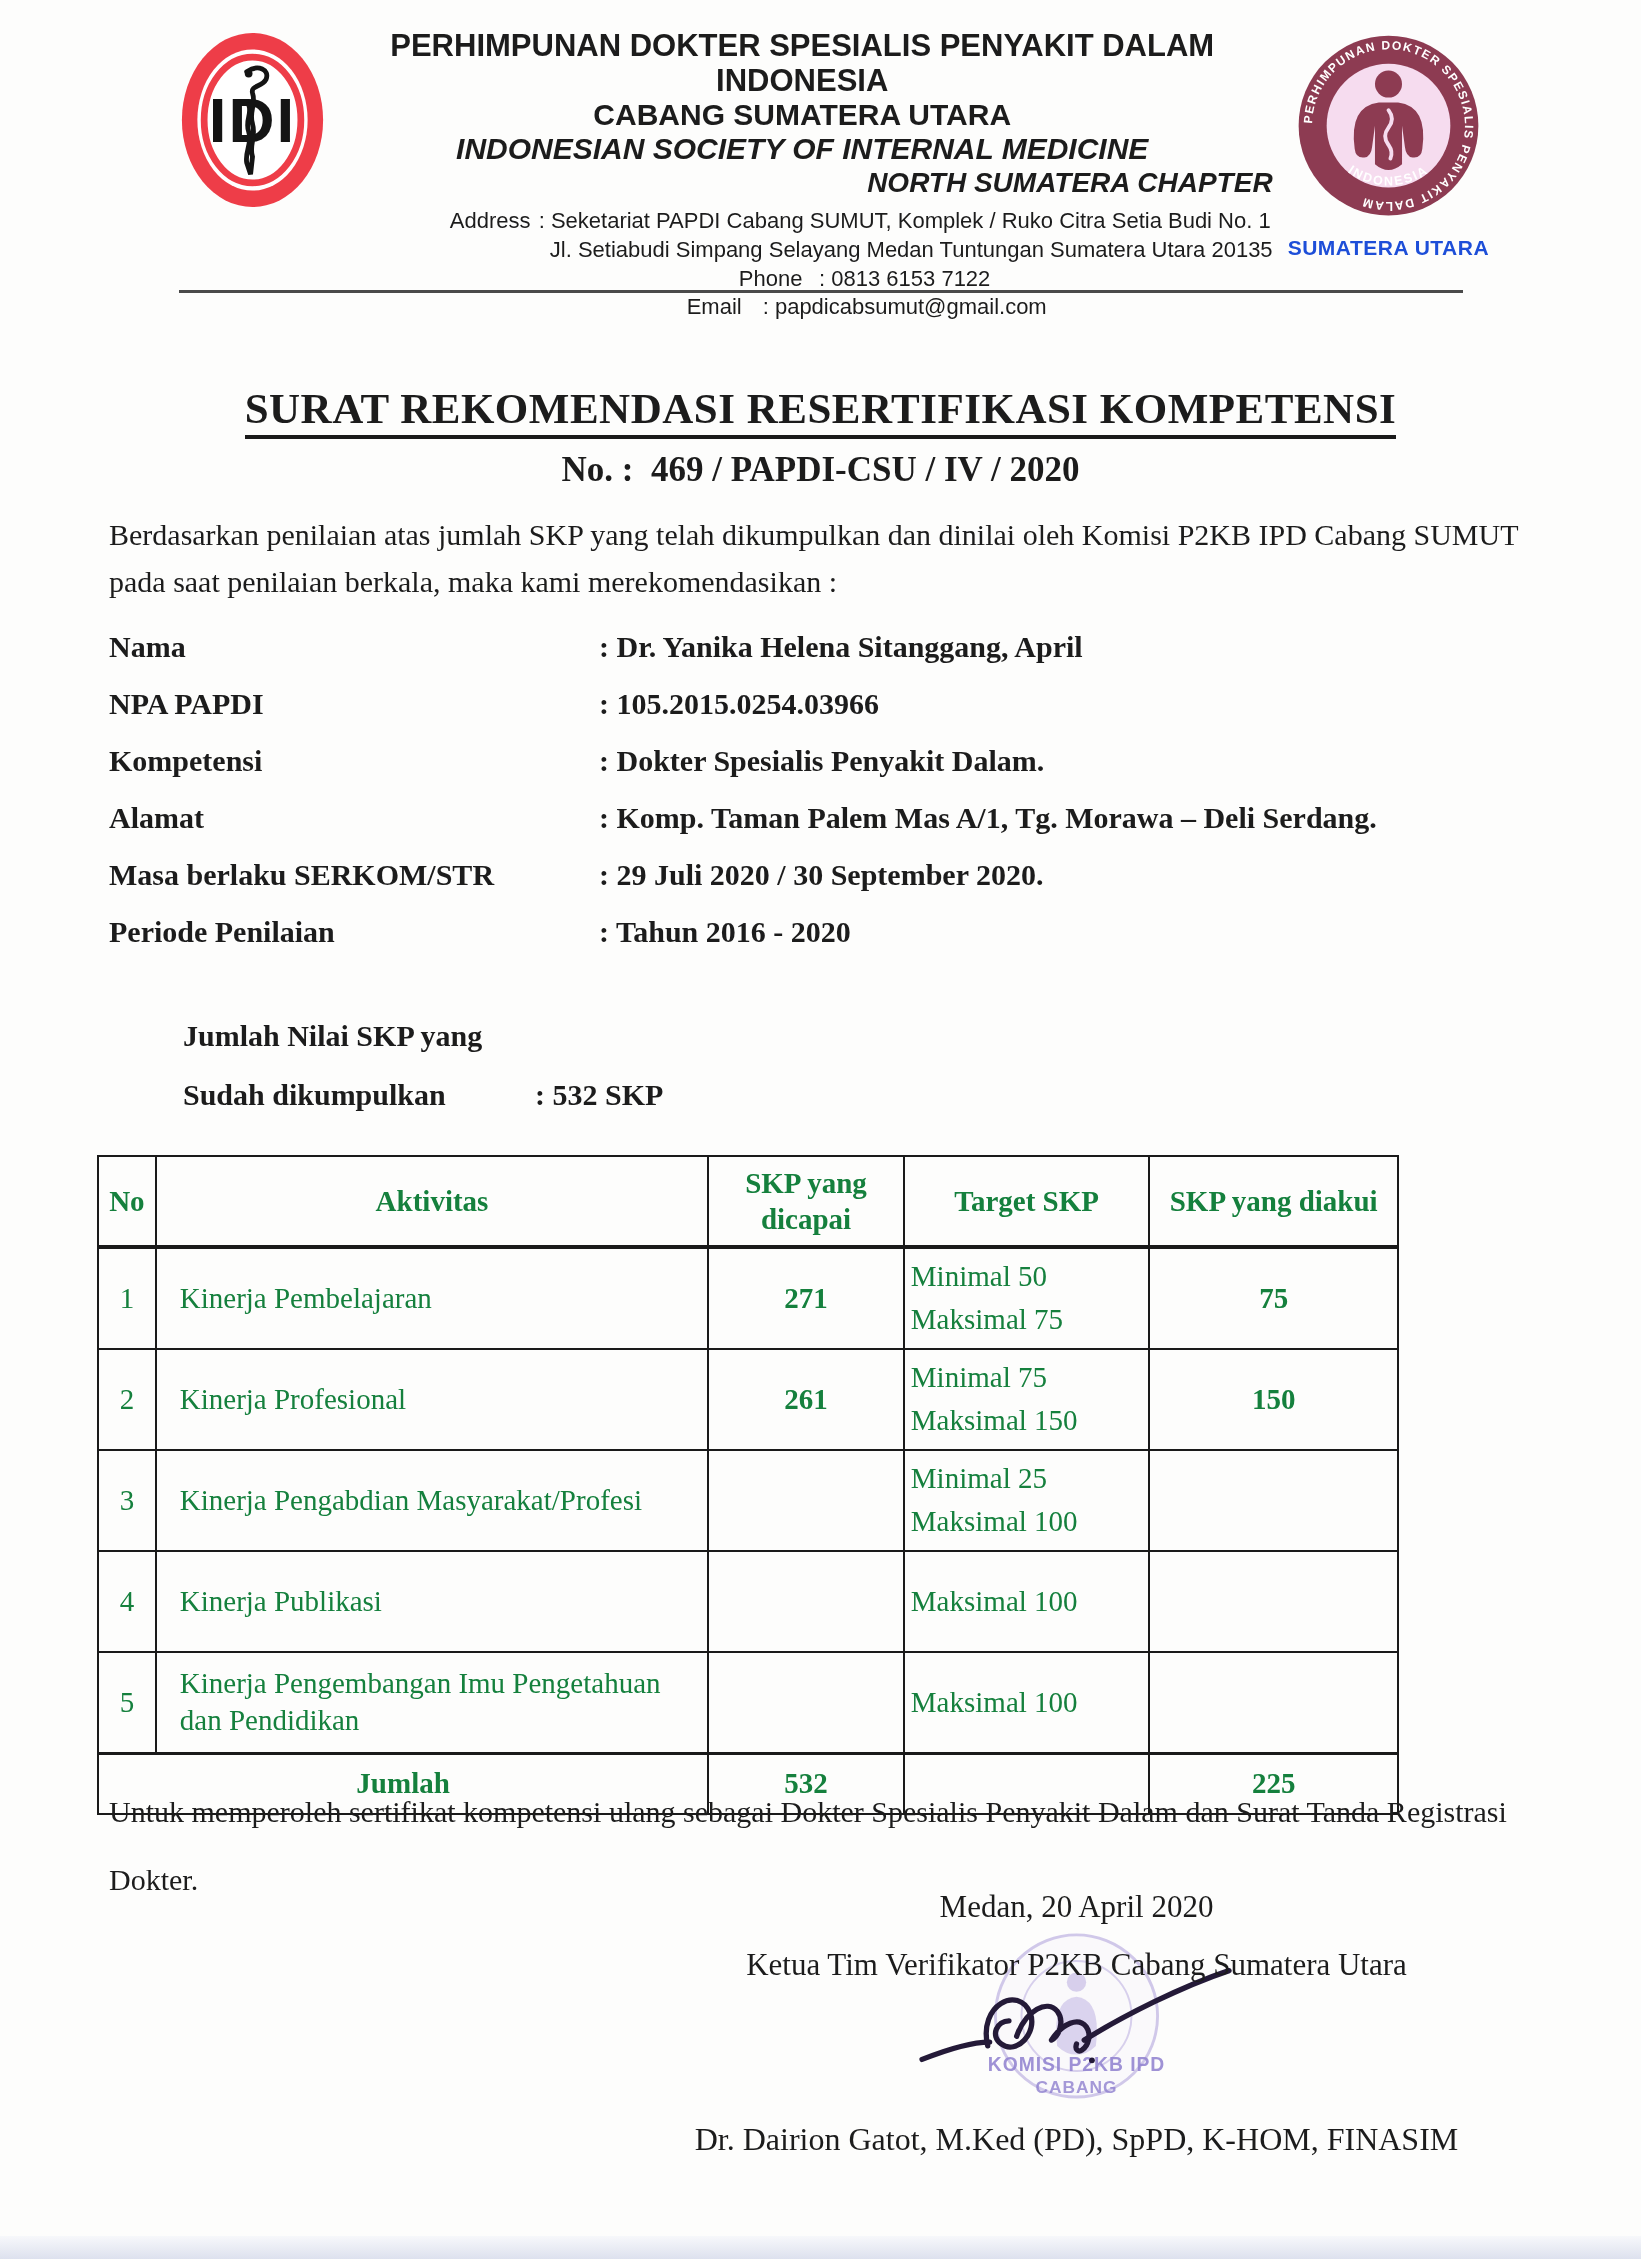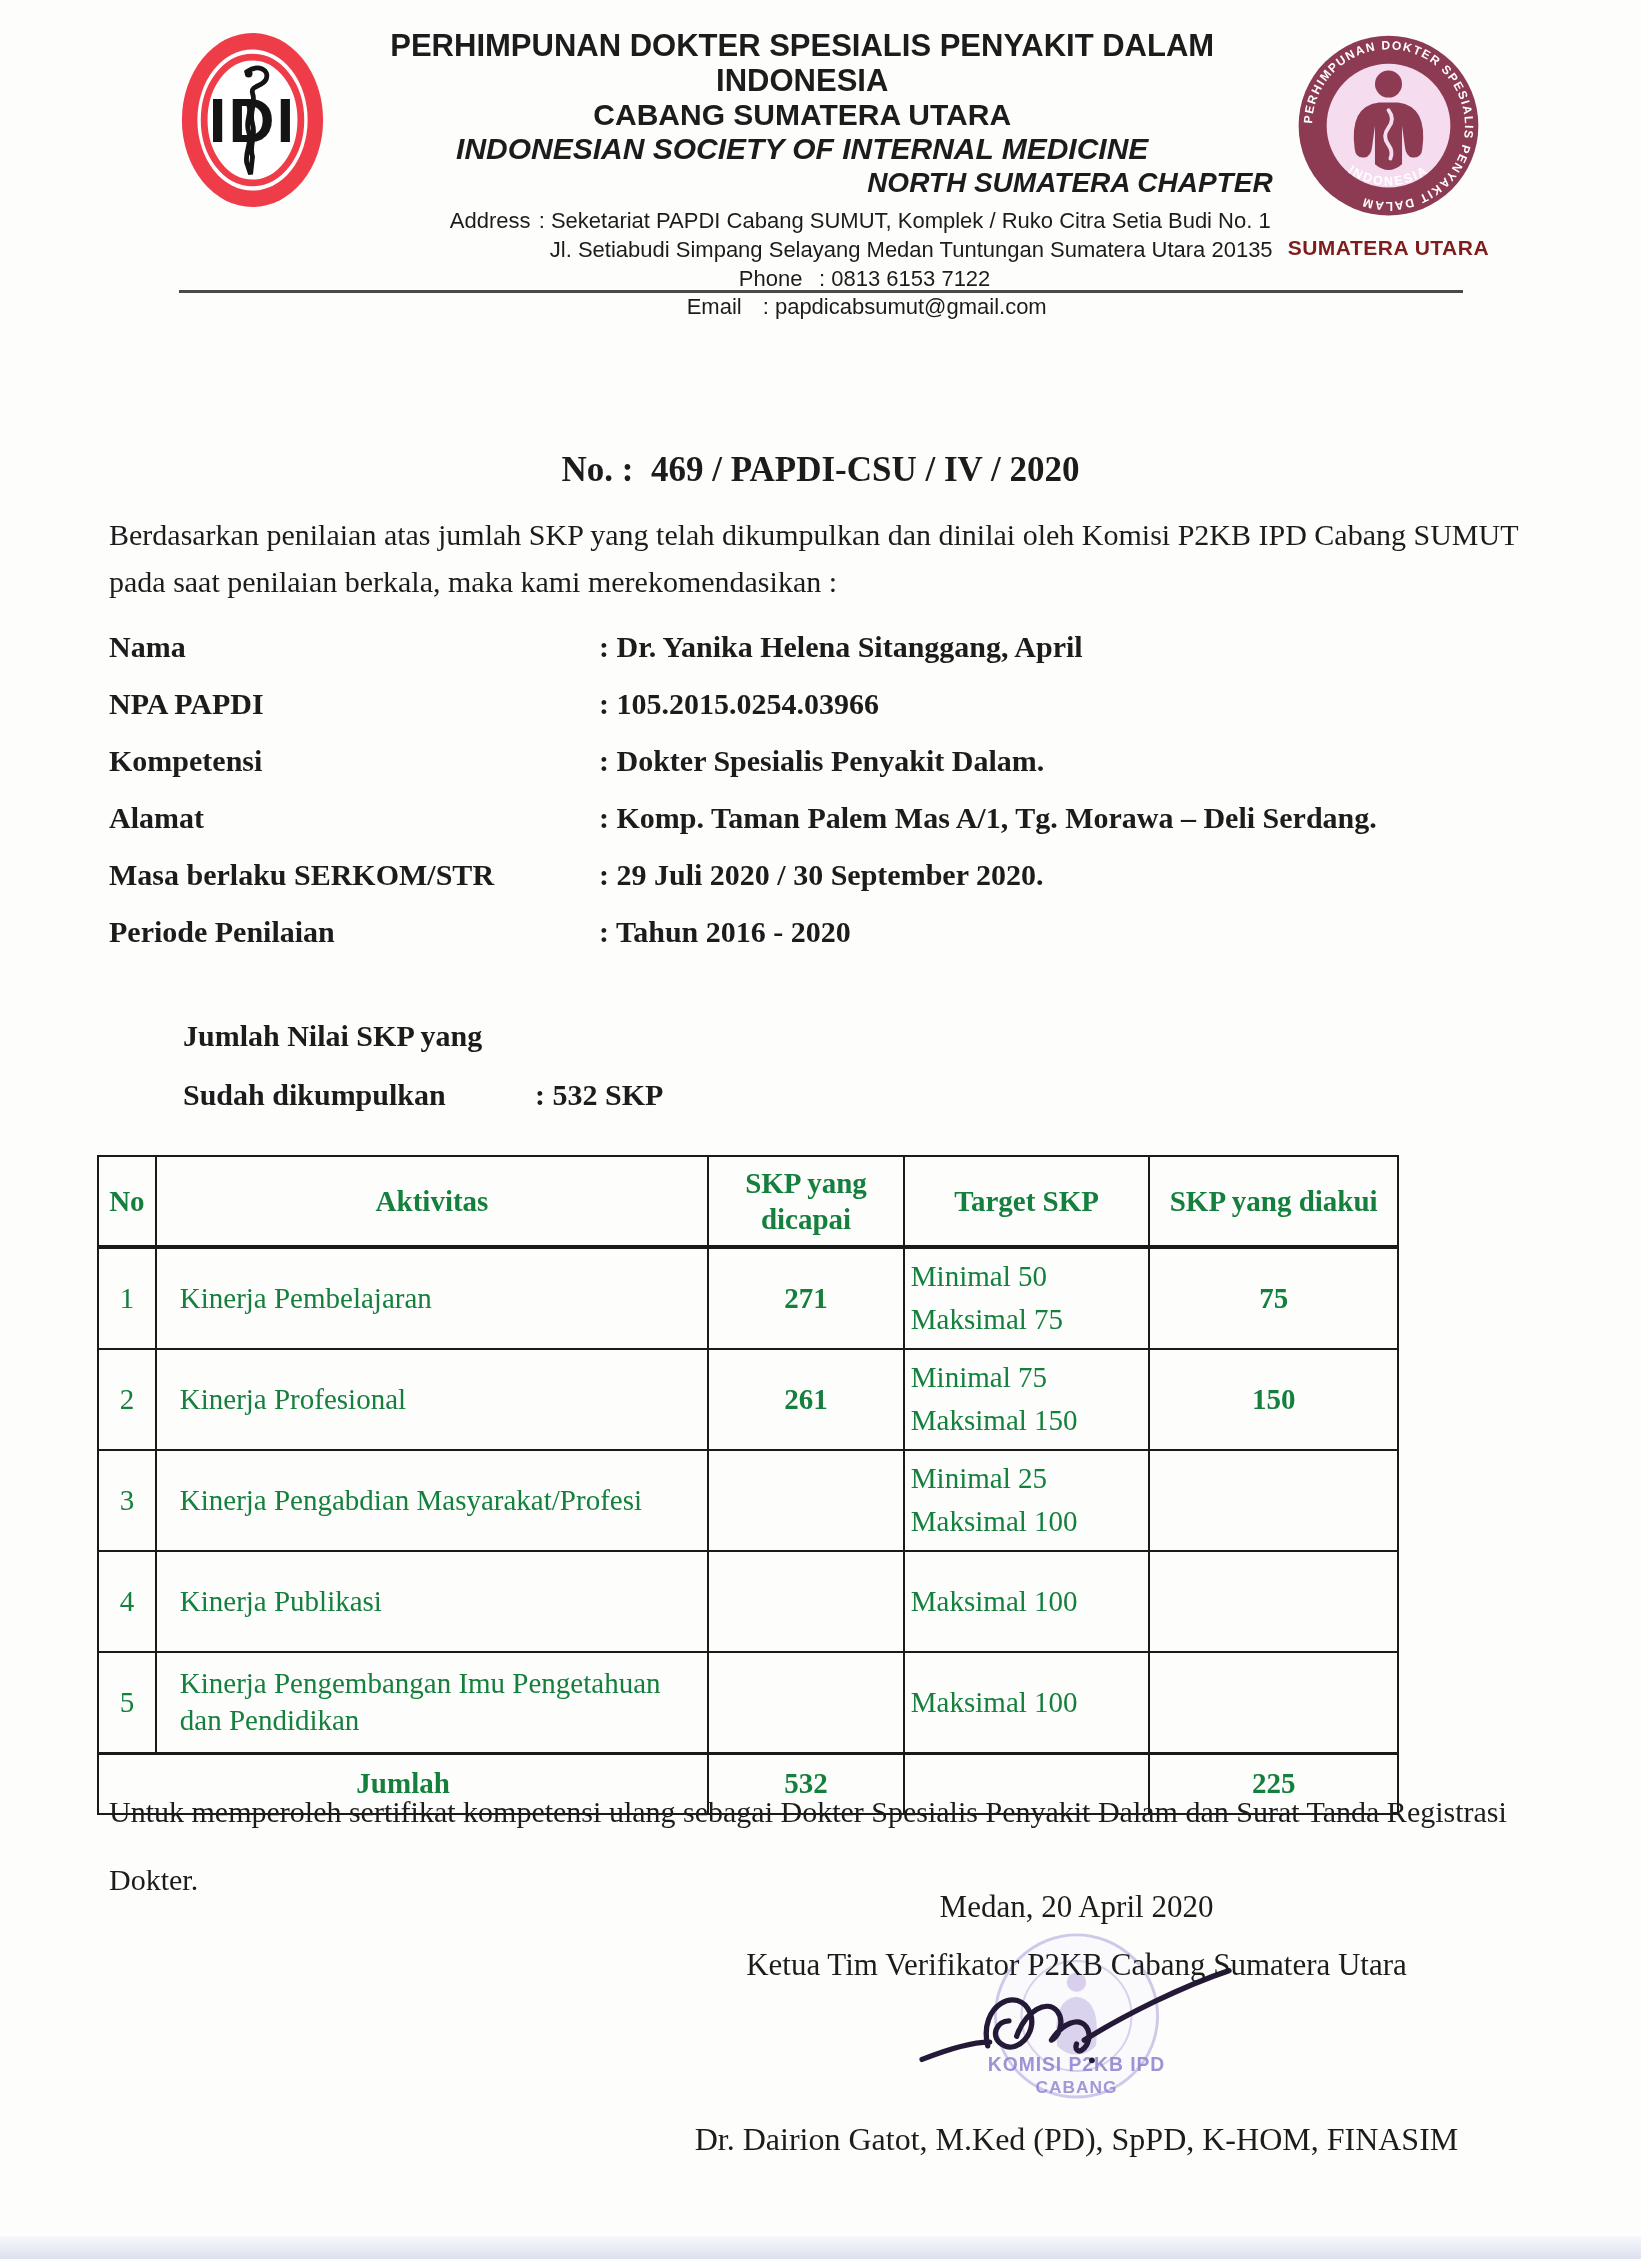--- a/index.html
+++ b/index.html
@@ -13,21 +13,21 @@
   .lh1{font-size:31px;font-weight:bold;text-align:center;line-height:1.12;}
   .lh2{font-size:30px;font-weight:bold;text-align:center;line-height:1.12;}
   .lh3{font-size:30px;font-weight:bold;font-style:italic;text-align:center;line-height:1.15;}
   .lh4{font-size:28px;font-weight:bold;font-style:italic;text-align:right;line-height:1.15;}
   .contact{margin-top:8.7px;padding-left:108px;font-size:22px;line-height:1.3;}
   .c-row{white-space:nowrap;text-align:center;}
   .c-label{display:inline-block;width:97px;}
   .c-row.cont{padding-left:110px;}
   .lh-right{flex:none;width:220px;text-align:center;}
   .seal-caption{font-family:"Liberation Sans",sans-serif;font-weight:bold;font-size:21px;
-                letter-spacing:0.5px;margin-top:1.9px;color:#7f1d1d;}
+                letter-spacing:0.5px;margin-top:1.9px;color:#1d4ed8;}
   .header-rule{position:absolute;top:290px;left:179px;width:1284px;height:2.9px;background:#4a4a4a;}
 
   
   .title-wrap{position:absolute;top:384px;left:0;width:100%;text-align:center;}
   .title{display:inline-block;font-size:43px;font-weight:bold;letter-spacing:0.5px;
          border-bottom:4.8px solid #1a1a1a;padding-bottom:1.9px;}
   .doc-no{position:absolute;top:450px;left:0;width:100%;text-align:center;
           font-size:35px;font-weight:bold;white-space:pre;}
 
   
@@ -129,20 +129,23 @@
         <circle cx="105" cy="57" r="14" fill="#8d3b52"></circle>
         <path d="M70 124 Q64 80 95 76 L115 76 Q146 80 140 124 Q139 134 130 133 Q123 132 122 122 L119 100 L119 140 Q112 146 105 146 Q98 146 91 140 L91 100 L88 122 Q87 132 80 133 Q71 134 70 124 Z" fill="#8d3b52"></path>
         <path d="M105 84 q7 9 0 18 q-7 9 0 18 q5 7 2 14" fill="none" stroke="#f6dcef" stroke-width="4" stroke-linecap="round"></path>
       </svg>
       <div class="seal-caption">SUMATERA UTARA</div>
     </div>
   </header>
 
   <div class="header-rule"></div>
 
+  <div class="title-wrap">
+    <span class="title">SURAT REKOMENDASI RESERTIFIKASI KOMPETENSI</span>
+  </div>
   <div class="doc-no">No. :  469 / PAPDI-CSU / IV / 2020</div>
 
   <p class="intro">Berdasarkan penilaian atas jumlah SKP yang telah dikumpulkan dan dinilai oleh Komisi P2KB IPD Cabang SUMUT pada saat penilaian berkala, maka kami merekomendasikan :</p>
 
   <div class="fields">
     <div class="field-row">
       <span class="f-label">Nama</span><span class="f-value">: Dr. Yanika Helena Sitanggang, April</span>
     </div>
     <div class="field-row">
       <span class="f-label">NPA PAPDI</span><span class="f-value">: 105.2015.0254.03966</span>

